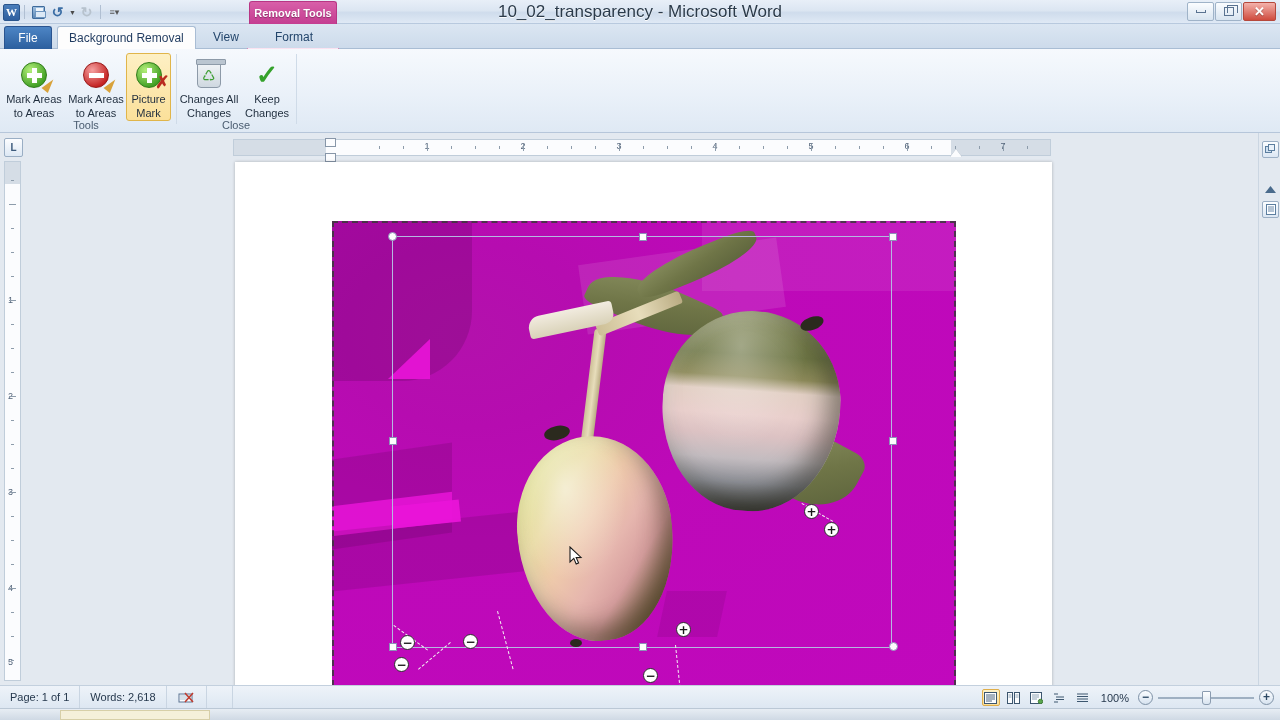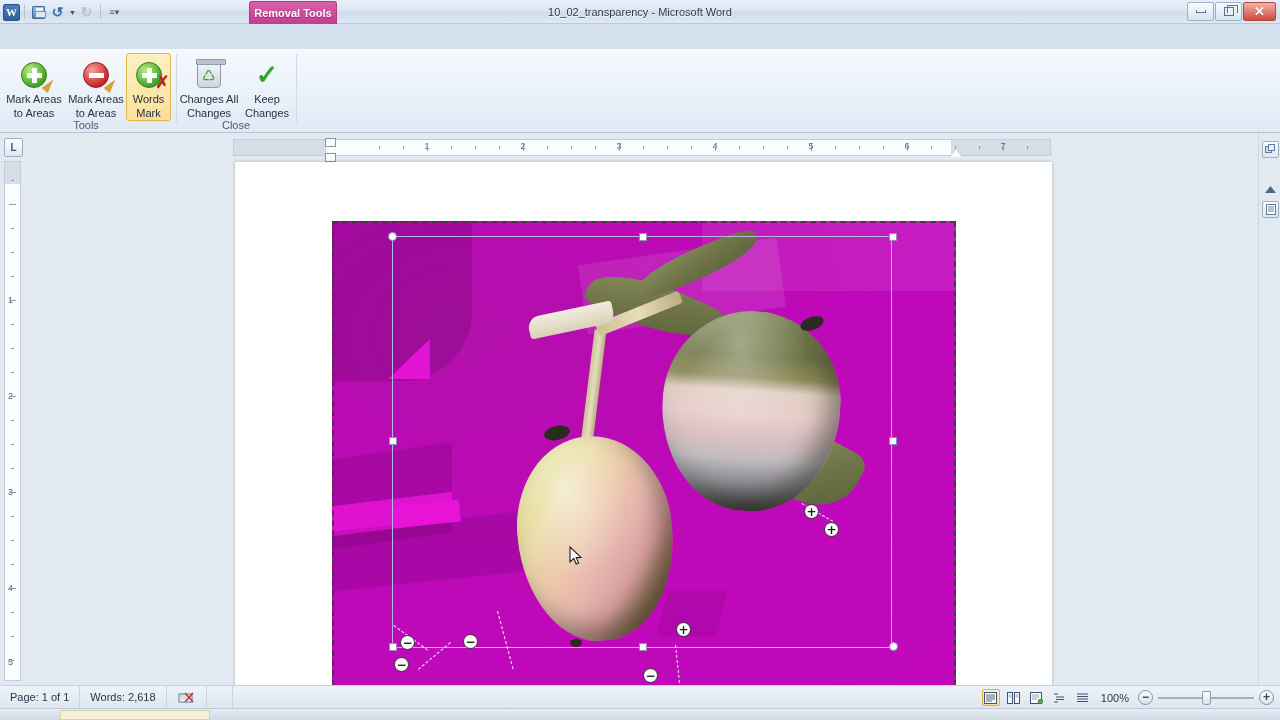--- a/index.html
+++ b/index.html
@@ -31,21 +31,21 @@
   .save-ic:before { content:""; position:absolute; top:1px; left:3px; width:7px; height:4px; background:#eef4fa; }
   .save-ic:after { content:""; position:absolute; bottom:0; left:2px; width:9px; height:5px; background:#dce9f6; border:1px solid #6f96bf; }
   .arrow-ic { font-size: 14px; color: #3b6ea5; font-weight: bold; line-height: 1; }
   .arrow-ic.dis { color: #b7c2cd; }
   .tiny-caret { font-size: 7px; color: #4a4a4a; margin-left: 1px; }
   .dd-ic { font-size: 9px; color: #555; }
 
   .title-text {
     position: absolute; top: 0; left: 0; width: 1280px; height: 24px;
     line-height: 24px; text-align: center;
-    font-size: 11px; color: #2a3a4a;
+    font-size: 17px; color: #2a3a4a;
     text-shadow: 0 1px 0 rgba(255,255,255,.9);
   }
   .wincontrols { position: absolute; top: 2px; right: 4px; display: flex; gap: 1px; }
   .wc {
     width: 27px; height: 19px;
     border: 1px solid #9fb3c8;
     background: linear-gradient(to bottom,#fbfdff,#d8e4f0);
     border-radius: 2px;
     display: flex; align-items: center; justify-content: center;
   }
@@ -325,20 +325,32 @@
           <span class="mx"></span>
         </div>
       <div class="wc close">
           <span class="cl">✕</span>
         </div>
     </div>
   </div>
 
   <div class="ctx-tools">Removal Tools</div>
 
+  <div class="tabstrip">
+    <div class="ctx-band"></div>
+    <div class="tab file">File</div>
+    <div class="tab active">Background Removal</div>
+    <div class="tab view">View</div>
+    <div class="tab format">Format</div>
+
+    <div class="help-row">
+      <span class="caret-up">^</span>
+      <span class="help-ic">?</span>
+    </div>
+  </div>
 
   <div class="ribbon">
 
     <div class="group" style="left:0; width:180px;">
       <div class="rbtn" style="left:2px">
         <div class="ic">
           <div class="circ green">
               <span class="plus h"></span>
               <span class="plus v"></span>
               <span class="pencil"></span>
@@ -360,21 +372,21 @@
       </div>
 
       <div class="rbtn sel" style="left:126px; width:45px">
         <div class="ic">
           <div class="circ green">
               <span class="plus h"></span>
               <span class="plus v"></span>
               <span class="redx">✗</span>
             </div>
         </div>
-        <div class="lbl">Words</div>
+        <div class="lbl">Picture</div>
         <div class="lbl">Mark</div>
       </div>
 
       <div class="group-label" style="left:0;width:172px">Tools</div>
     </div>
 
     <div class="group-sep" style="left:176px"></div>
 
     <div class="group" style="left:178px; width:116px;">
       <div class="rbtn" style="left:0px; width:62px">

